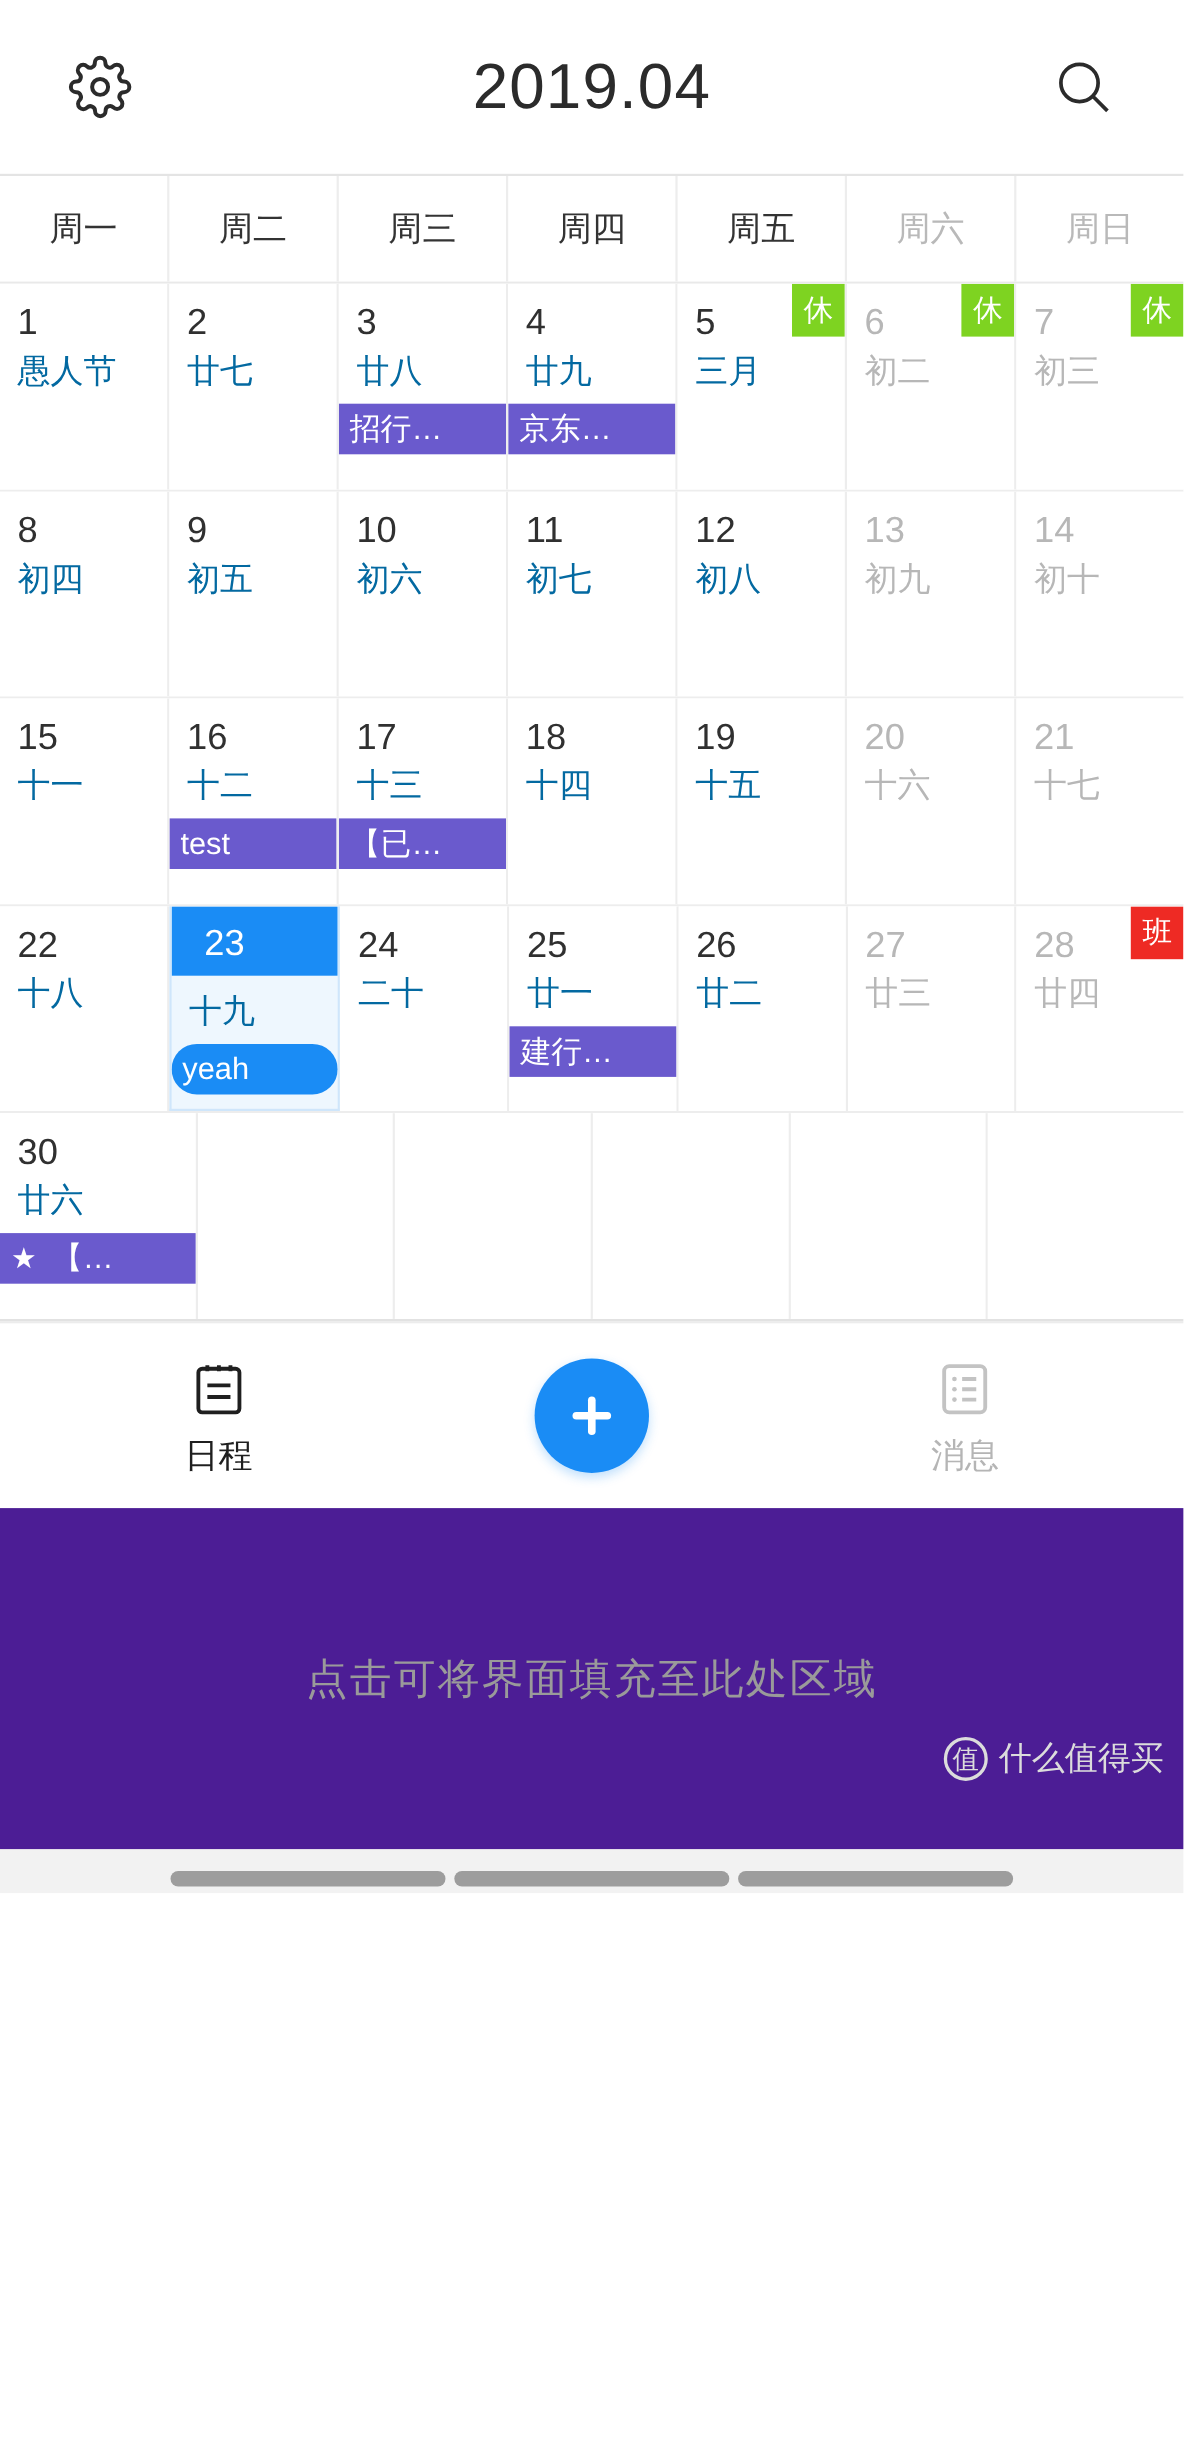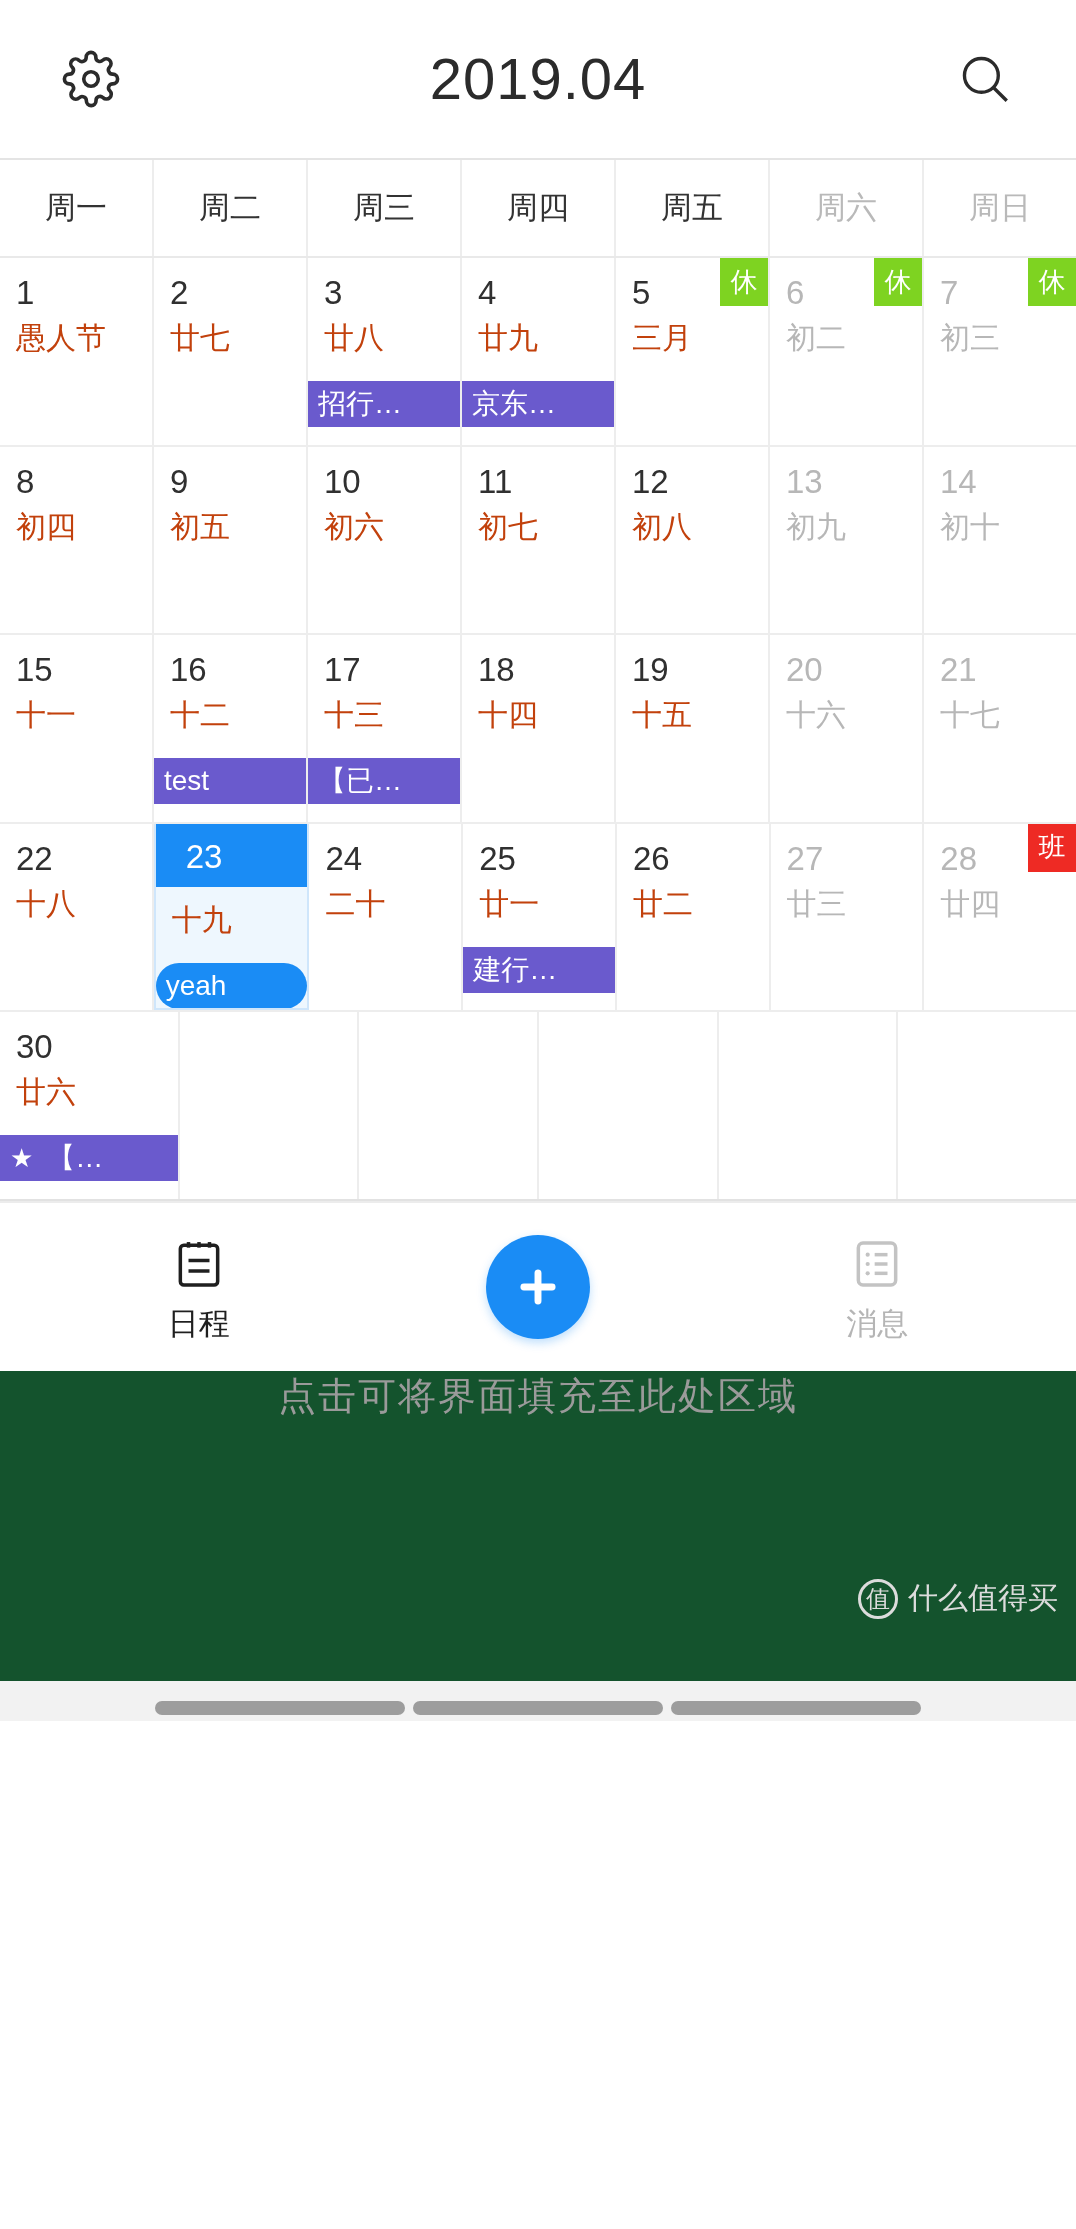--- a/index.html
+++ b/index.html
@@ -55,38 +55,38 @@
   .daynum{
     font-size:33px;color:#303030;line-height:1;
     padding:18px 0 0 16px;
   }
   .cell.dim .daynum{color:#b7b7b7;}
   .cell.selected .daynum{
     background:#1a8cf5;color:#fff;
     padding:16px 0 14px 30px;margin:0;
   }
   .lunar{
-    font-size:30px;color:#c2410c;line-height:1;
+    font-size:30px;color:#0369a1;line-height:1;
     padding:14px 0 0 16px;
   }
   .cell.dim .lunar{color:#b7b7b7;}
   .cell.selected .lunar{padding-top:18px;}
 
   
   .badge{
     position:absolute;top:0;right:0;
     width:48px;height:48px;
     display:flex;align-items:center;justify-content:center;
     font-size:27px;color:#fff;line-height:1;
   }
   .badge.rest{background:#7ed321;}
   .badge.work{background:#ee2a24;}
 
   
-  .events{margin-top:28px;display:flex;flex-direction:column;gap:6px;}
+  .events{margin-top:14px;display:flex;flex-direction:column;gap:6px;}
   .chip{
     height:46px;display:flex;align-items:center;
     padding:0 10px;box-sizing:border-box;
     font-size:28px;color:#fff;line-height:1;
     white-space:nowrap;overflow:hidden;
   }
   .chip.purple{background:#6a5acd;}
   .chip.blue{background:#1a8cf5;border-radius:23px;}
   .chip .star{margin-right:14px;font-size:26px;}
 
@@ -106,21 +106,21 @@
   .fab{
     width:104px;height:104px;border-radius:50%;
     background:#1a8cf5;display:flex;align-items:center;justify-content:center;
     box-shadow:0 4px 10px rgba(26,140,245,.28);
   }
   .fab svg{display:block;}
 
   
   .filler{
     flex:0 0 310px;height:310px;position:relative;
-    background:#14532d;display:flex;align-items:flex-start;justify-content:center;
+    background:#4c1d95;display:flex;align-items:center;justify-content:center;
   }
   .filler-text{font-size:38px;color:#9a9a9a;letter-spacing:2px;}
   .watermark{
     position:absolute;right:18px;bottom:62px;
     display:flex;align-items:center;gap:10px;
     color:#dcdcdc;font-size:30px;
   }
   .wm-badge{
     width:40px;height:40px;border-radius:50%;
     border:3px solid #dcdcdc;display:flex;align-items:center;justify-content:center;

